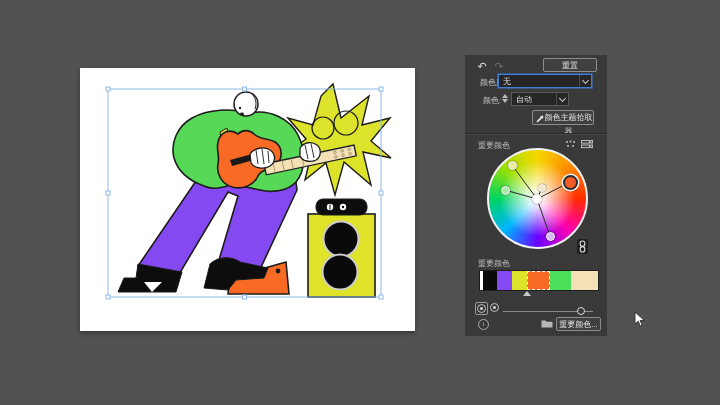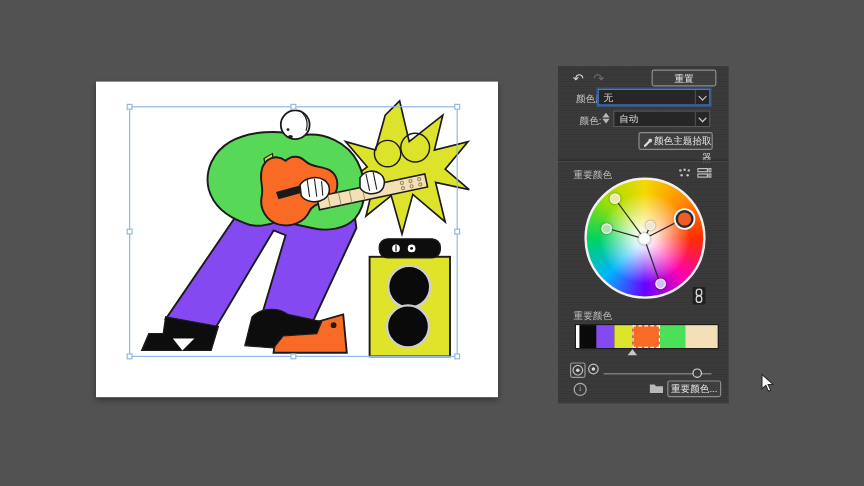--- a/index.html
+++ b/index.html
@@ -190,28 +190,28 @@
     <span class="chev">
         <i></i>
       </span>
   </div>
 
   <div class="label" style="left:18px;top:40px;">颜色:</div>
   <div class="stepper" style="left:36px;top:38px;">
       <i class="up"></i>
       <i class="dn"></i>
     </div>
-  <div class="dd" style="left:46px;top:37px;width:81px;height:14px;">
+  <div class="dd" style="left:46px;top:37px;width:58px;height:14px;">
     <span class="val">自动</span>
     <span class="chev">
         <i></i>
       </span>
   </div>
 
-  <div class="btn" style="left:67px;top:55px;width:62px;height:15px;line-height:14px;padding-left:11px;text-align:right;">
+  <div class="btn" style="left:67px;top:55px;width:62px;height:15px;line-height:14px;padding-left:11px;text-align:center;">
     <svg class="mini-icon" style="left:3px;top:3.5px;" width="8" height="8" viewBox="0 0 12 12">
       <path d="M9.5.5l2 2-1.2 1.2.7.7-1.4 1.4-.7-.7L3 11H1V9l5.9-5.9-.7-.7L7.6 1l.7.7z" fill="#dcdcdc"></path>
     </svg>
     <span>颜色主题拾取器</span>
   </div>
 
   <div class="divider" style="top:78px;"></div>
 
   <div class="section-label" style="left:13px;top:85px;">重要颜色</div>
   <svg class="mini-icon" style="left:100px;top:85px;" width="11" height="9" viewBox="0 0 11 9">

